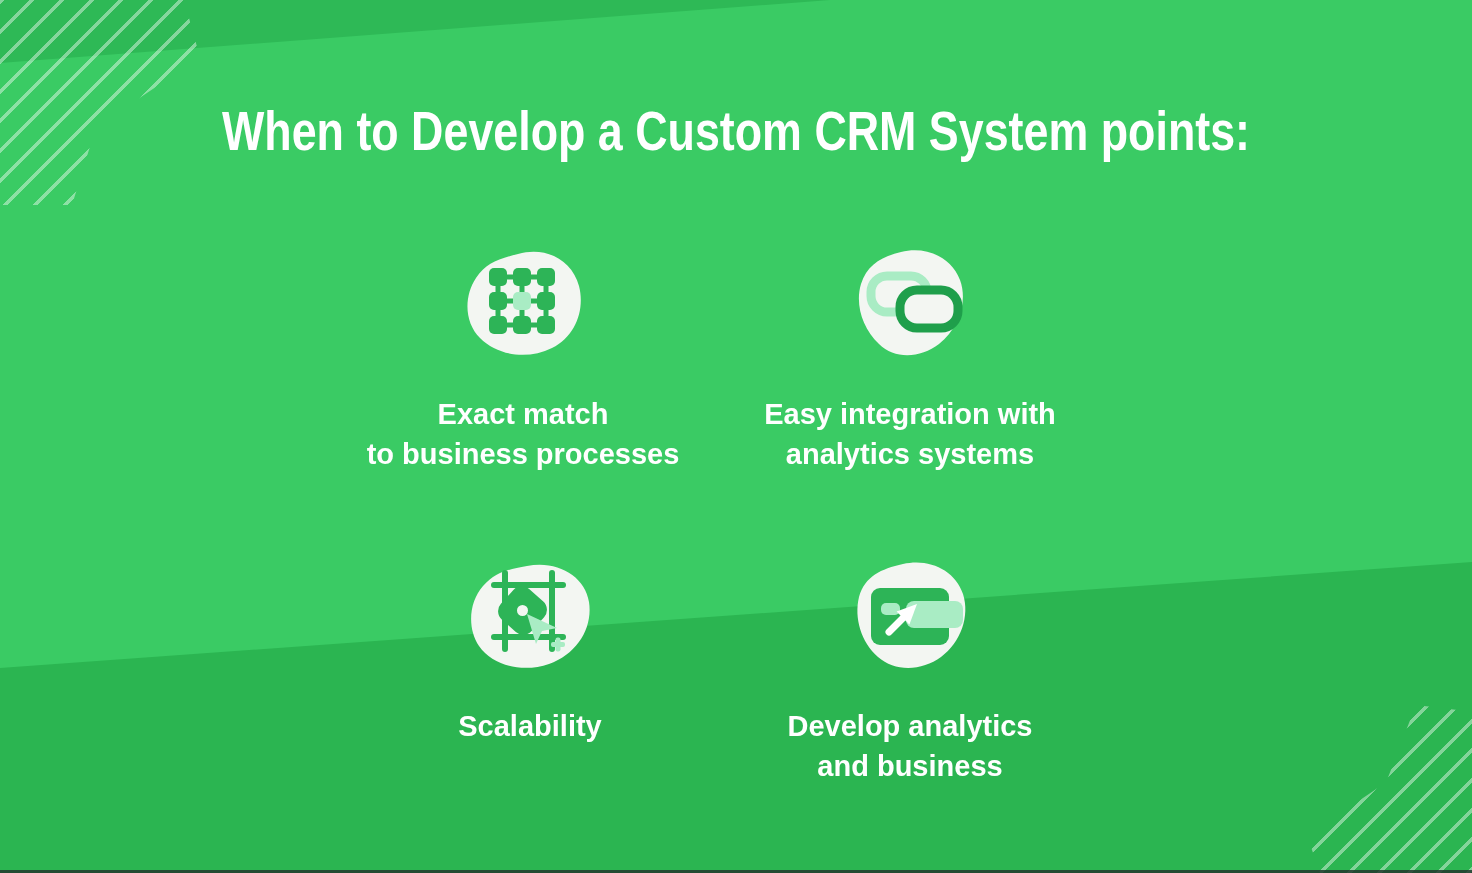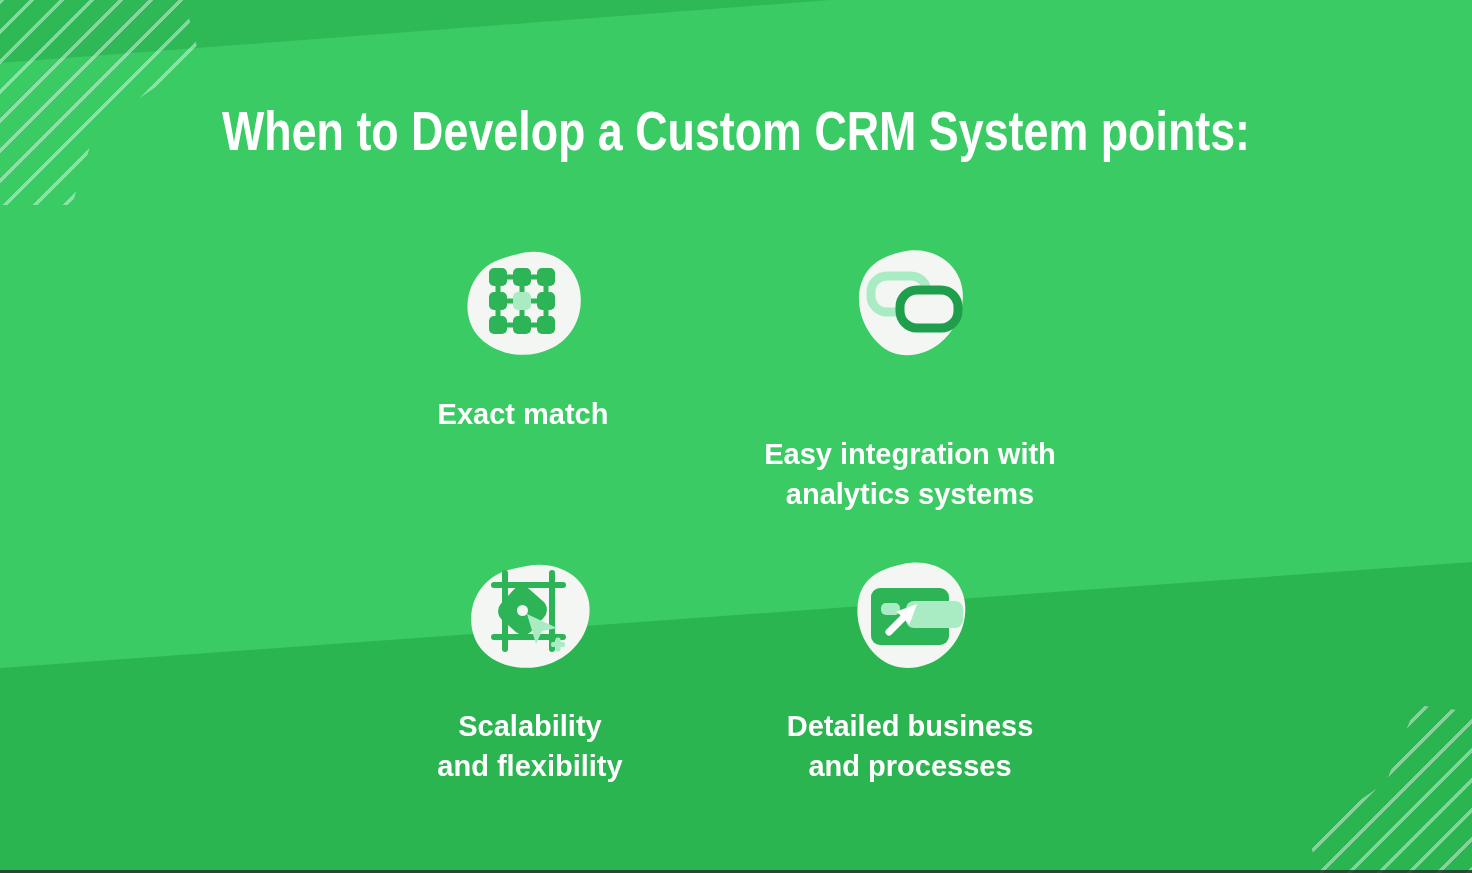--- a/index.html
+++ b/index.html
@@ -47,21 +47,21 @@
     font-size:56px; font-weight:bold; letter-spacing:0;
     transform:scaleX(.8); transform-origin:50% 50%;
     white-space:nowrap;
   }
   
   .item {
     position:absolute; width:400px;
     display:flex; flex-direction:column; align-items:center;justify-content:center;
   }
   .item-1 { left:323px; top:246px; }
-  .item-2 { left:710px; top:246px;gap:40px; }
+  .item-2 { left:710px; top:246px; }
   .item-3 { left:330px; top:558px; }
   .item-4 { left:710px; top:558px; }
   .item .labels { margin-top:32px; text-align:center;
     font-size:29px; font-weight:600; line-height:40px; }
   
   .blob        { fill:var(--blob,#F3F6F2); }
   .fill-green  { fill:var(--ic-green,#2DB457); }
   .fill-light  { fill:var(--ic-light,#A9ECC4); }
   .fill-white  { fill:#ffffff; }
   .stroke-green{ stroke:var(--ic-green,#2DB457); fill:none; stroke-linecap:round; }
@@ -98,20 +98,21 @@
       <rect x="31" y="46" width="18" height="18" rx="5"></rect>
         <rect x="79" y="46" width="18" height="18" rx="5"></rect>
       <rect x="31" y="70" width="18" height="18" rx="5"></rect>
         <rect x="55" y="70" width="18" height="18" rx="5"></rect>
         <rect x="79" y="70" width="18" height="18" rx="5"></rect>
     </g>
     <rect class="fill-light" x="55" y="46" width="18" height="18" rx="5"></rect>
   </svg>
   <div class="labels">
     <div>Exact match</div>
+    <div>to business processes</div>
   </div>
 </div>
 
 <div class="item item-2">
   <svg width="130" height="116" viewBox="0 0 130 116">
     <path class="blob" d="M56 6 C80 0 106 10 115 34 C123 56 114 82 94 98 C76 112 50 114 34 98 C17 82 10 58 16 38 C22 19 36 11 56 6 Z"></path>
     <rect class="stroke-light" stroke-width="9" x="26" y="30" width="56" height="36" rx="16"></rect>
     <rect class="stroke-dark" stroke-width="9" x="55" y="44" width="58" height="38" rx="17"></rect>
   </svg>
   <div class="labels">
@@ -130,32 +131,31 @@
         <line x1="29" y1="79" x2="98" y2="79"></line>
     </g>
     <rect class="fill-green" x="37" y="32" width="41" height="41" rx="11" transform="rotate(42 57.5 52.5)"></rect>
     <circle class="fill-white" cx="57.5" cy="52.5" r="5.5" style="fill:var(--blob,#F3F6F2)"></circle>
     <polygon class="fill-light" points="62,56 71,86 77,73 92,70"></polygon>
     <rect class="fill-light" x="86" y="84" width="14" height="5" rx="2"></rect>
     <rect class="fill-light" x="90.5" y="79.5" width="5" height="14" rx="2"></rect>
   </svg>
   <div class="labels">
     <div>Scalability</div>
-    <div>and flexibility</div>
   </div>
 </div>
 
 <div class="item item-4">
   <svg width="130" height="116" viewBox="0 0 130 116">
     <path class="blob" d="M58 6 C84 0 110 12 118 36 C125 58 116 84 96 99 C77 113 50 114 33 99 C16 84 9 60 14 39 C20 18 36 11 58 6 Z"></path>
     <rect class="fill-green" x="26" y="30" width="78" height="57" rx="9"></rect>
     <rect class="fill-light" x="36" y="45" width="19" height="12" rx="5"></rect>
     <rect class="fill-light" x="61" y="43" width="57" height="27" rx="8"></rect>
     <line class="stroke-white" stroke-width="7" x1="58" y1="60" x2="44" y2="74"></line>
     <polygon class="fill-white" points="72,46 51.6,53.6 64.4,66.4"></polygon>
   </svg>
   <div class="labels">
-    <div>Detailed business</div>
-    <div>and processes</div>
+    <div>Develop analytics</div>
+    <div>and business</div>
   </div>
 </div>
 
 <div class="bottom-line"></div>
 
 </body></html>

